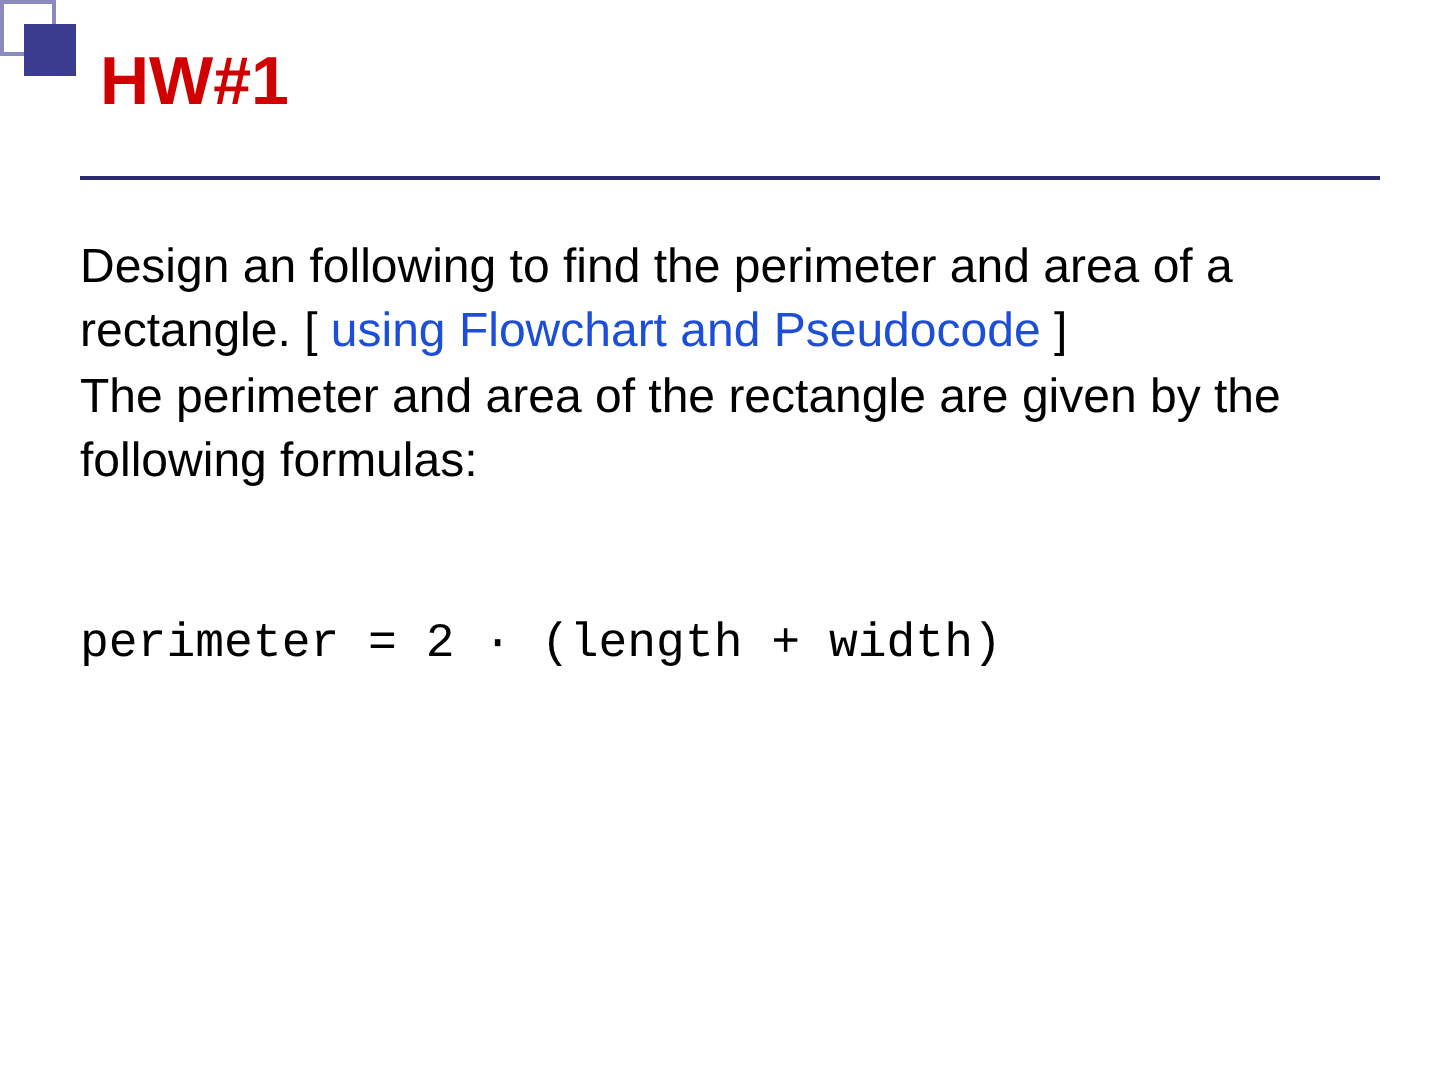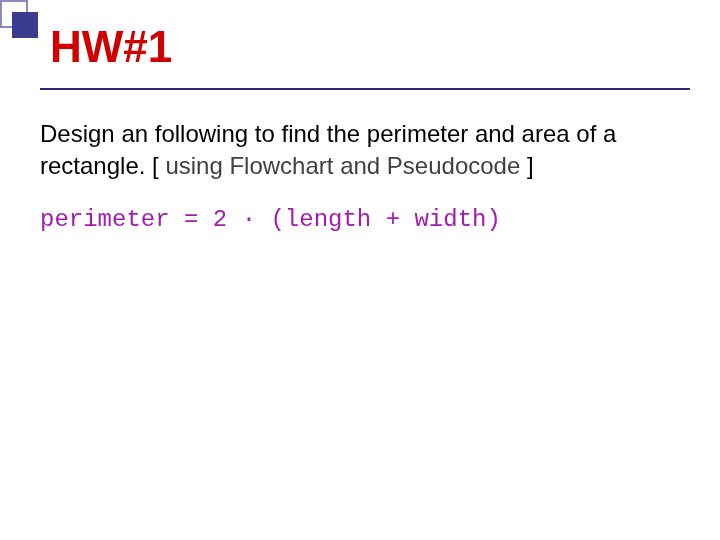--- a/index.html
+++ b/index.html
@@ -33,21 +33,21 @@
     left: 12px;
     width: 26px;
     height: 26px;
     background: #3b3b8f;
   }
   .title {
     position: absolute;
     top: 22px;
     left: 50px;
     font-family: "Comic Sans MS", "Comic Sans", cursive, sans-serif;
-    font-size: 44px;
+    font-size: 34px;
     font-weight: bold;
     color: #d00000;
   }
   .underline {
     position: absolute;
     top: 88px;
     left: 40px;
     right: 30px;
     height: 2px;
     background: #2a2a70;
@@ -55,41 +55,42 @@
   .body {
     position: absolute;
     top: 118px;
     left: 40px;
     right: 40px;
     font-size: 24px;
     line-height: 1.35;
     color: #000000;
   }
   .body .red {
-    color: #404040;
+    color: #1d4ed8;
   }
   .formulas {
-    margin-top: 18px;
+    margin-top: 56px;
     font-family: "Courier New", Courier, monospace;
     font-size: 24px;
     line-height: 1.6;
-    color: #a21caf;
+    color: #000000;
   }
 </style>
 </head>
 <body>
 
 <div class="corner-decor">
   <div class="outline-sq"></div>
   <div class="solid-sq"></div>
 </div>
 
 <div class="title">HW#1</div>
 <div class="underline"></div>
 
 <div class="body">
   <div>
     <span>Design an following to find the perimeter and area of a rectangle. [ </span><span class="red">using Flowchart and Pseudocode</span><span> ]</span>
   </div>
+  <div>The perimeter and area of the rectangle are given by the following formulas:</div>
   <div class="formulas">
     <div>perimeter = 2 · (length + width)</div>
   </div>
 </div>
 
 </body></html>

